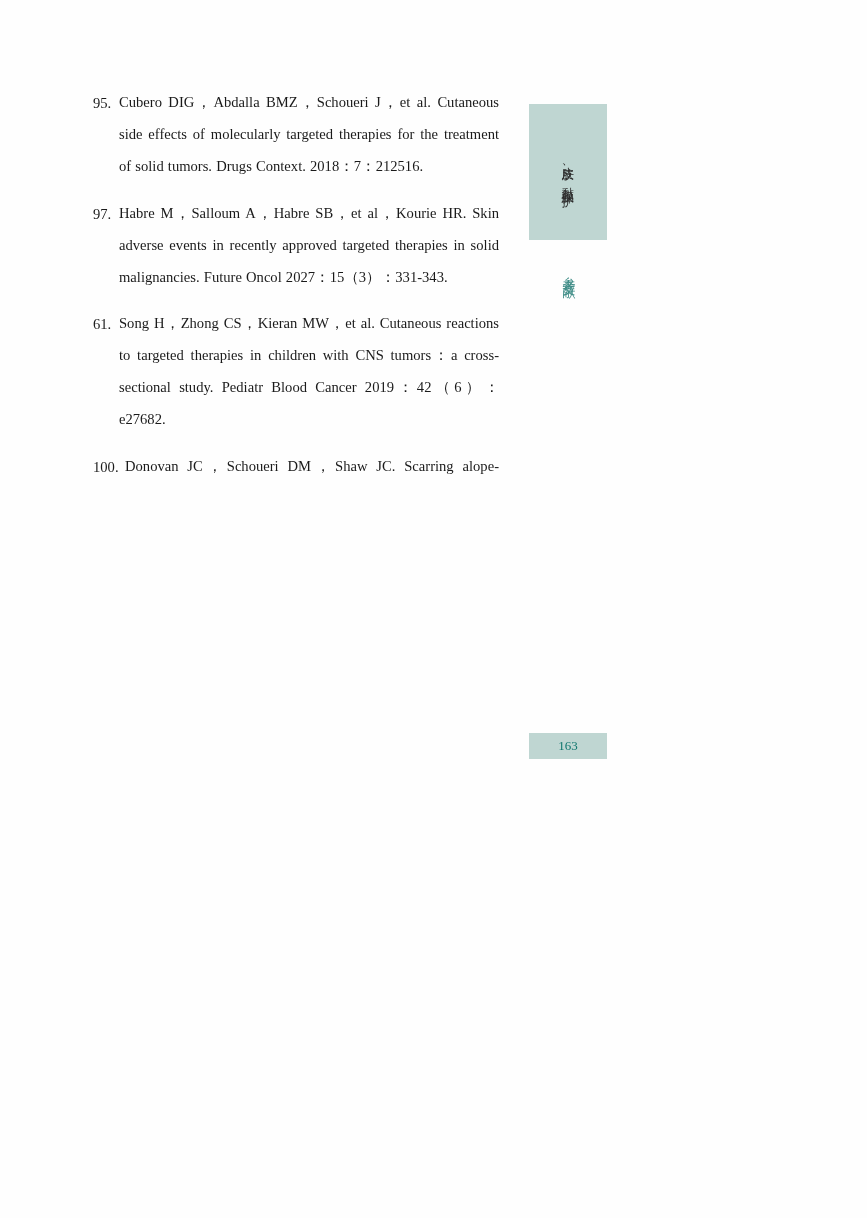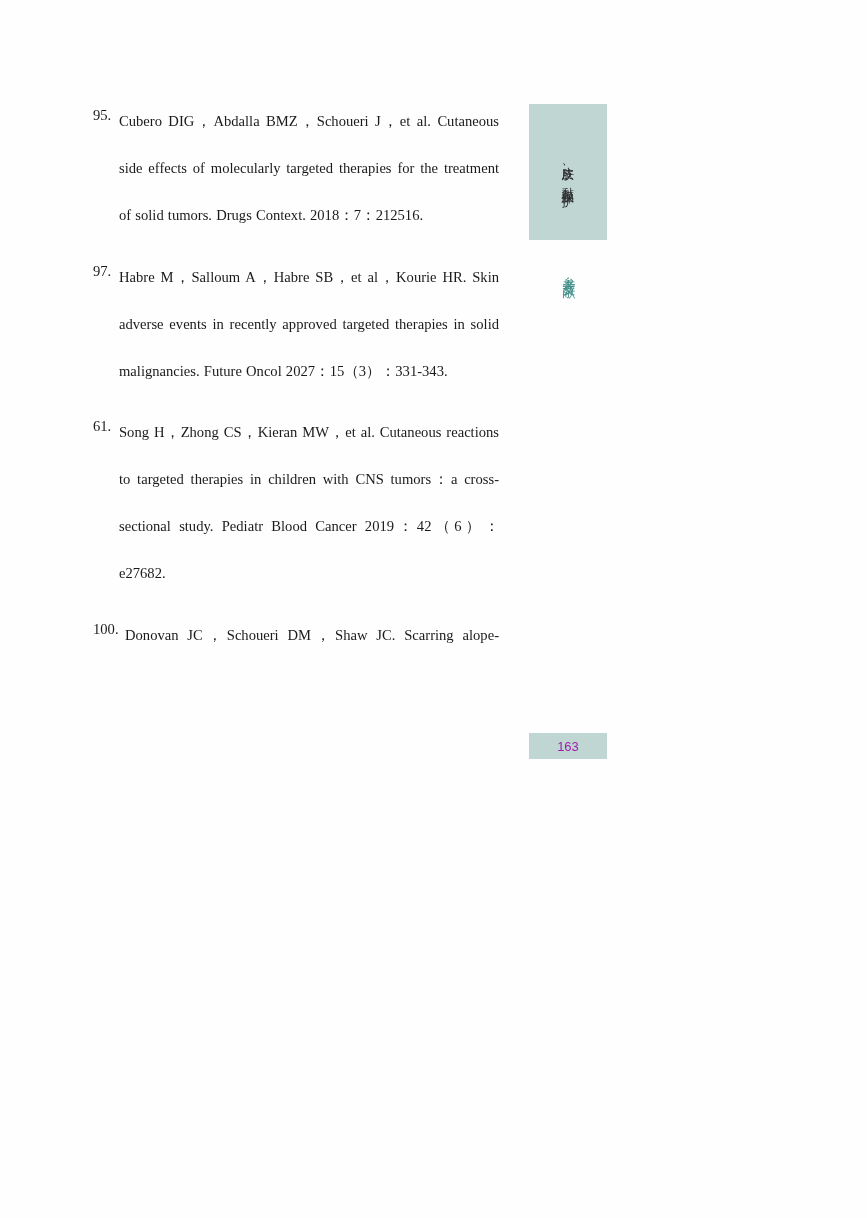--- a/index.html
+++ b/index.html
@@ -71,30 +71,30 @@
     left: 529px;
     top: 733px;
     width: 78px;
     height: 26px;
     background: #bfd6d2;
     display: flex;
     align-items: center;
     justify-content: center;
   }
   .page-num {
-    font-family: Liberation Sans, sans-serif;
+    font-family: Liberation Serif, serif;
     font-size: 13px;
-    color: #a21caf;
+    color: #0f766e;
   }
 
   
   .ref-list {
     position: absolute;
     left: 93px;
-    top: 98px;
+    top: 86px;
     width: 406px;
   }
 
   .ref-item {
     display: flex;
     align-items: flex-start;
     margin-bottom: 14.5px;
   }
 
   .ref-num {
@@ -104,21 +104,21 @@
     line-height: 35px;
     white-space: pre;
   }
   .ref-num.wide { min-width: 26px; }
   .ref-num.xwide { min-width: 32px; }
 
   .ref-body {
     flex: 1 1 auto;
     font-family: "Liberation Serif", serif;
     font-size: 14.6px;
-    line-height: 47px;
+    line-height: 32px;
     text-align: justify;
     text-align-last: left;
     word-spacing: 0.5px;
     hyphens: none;
   }
   .ref-body.last-justify {
     text-align: justify;
     text-align-last: justify;
   }
 </style>

